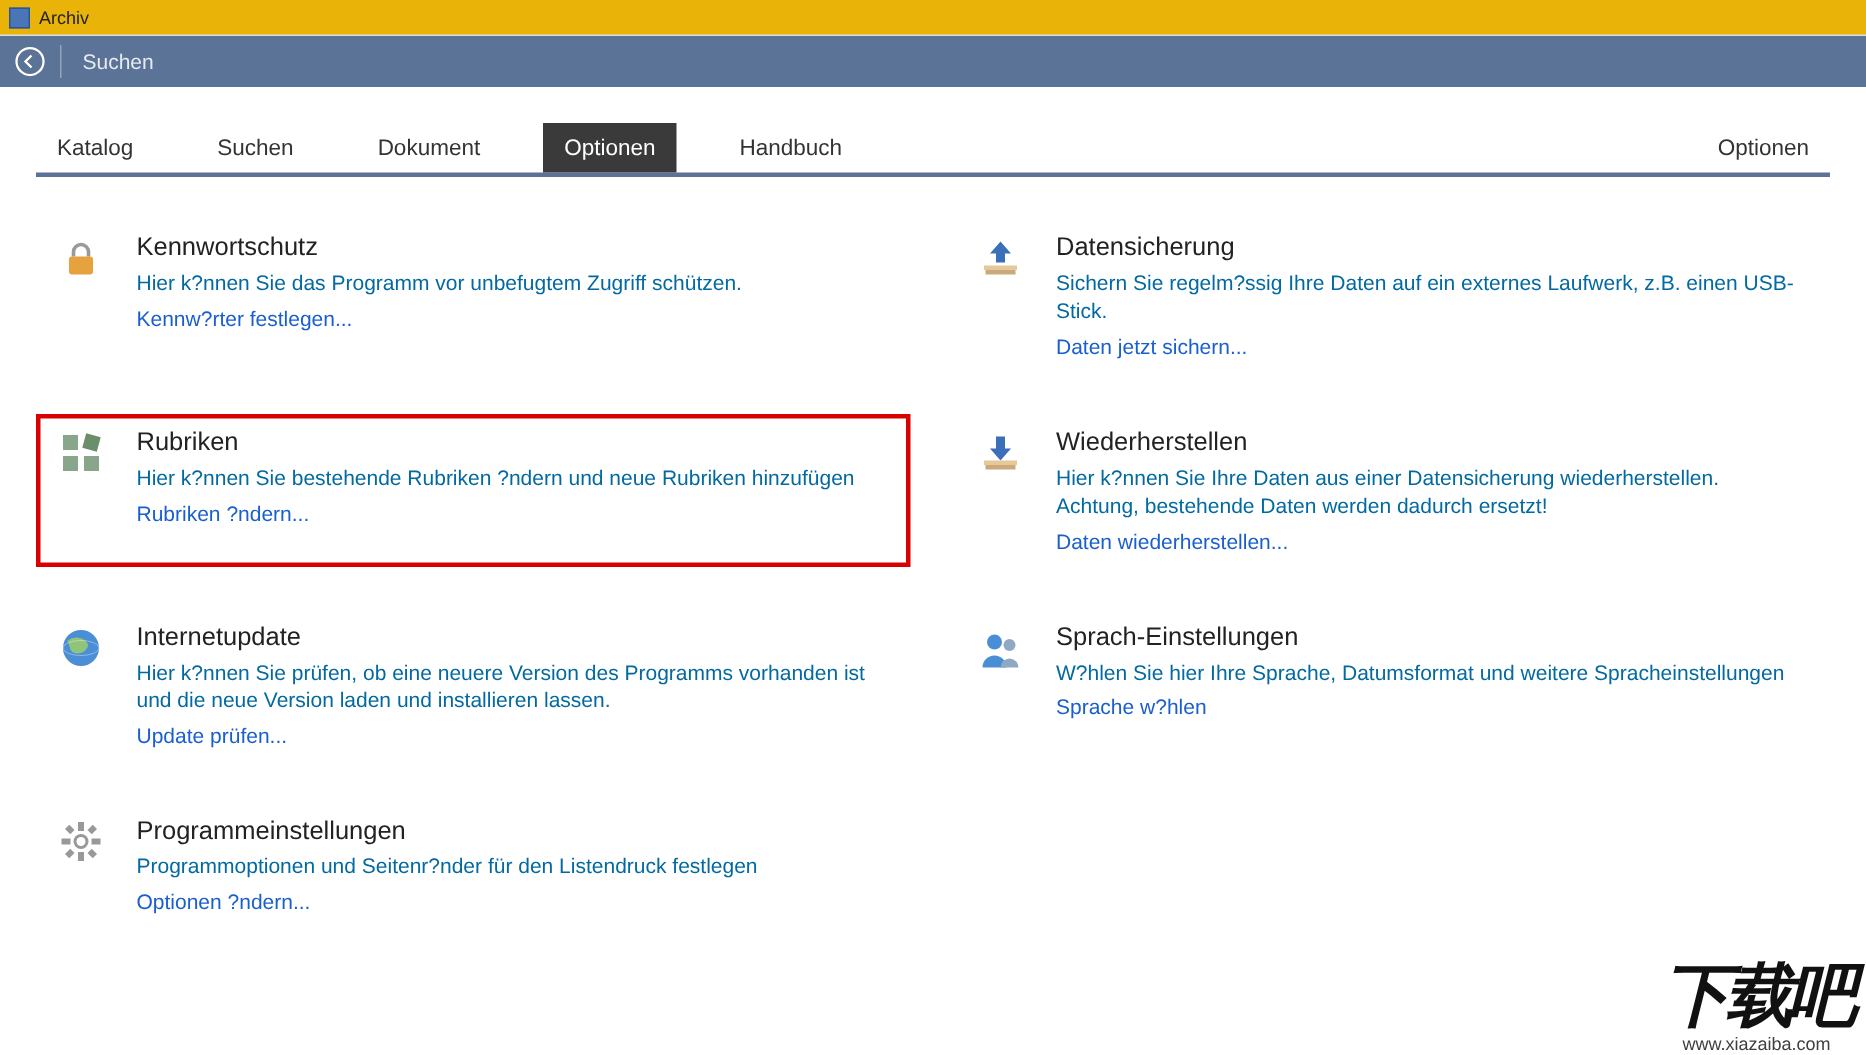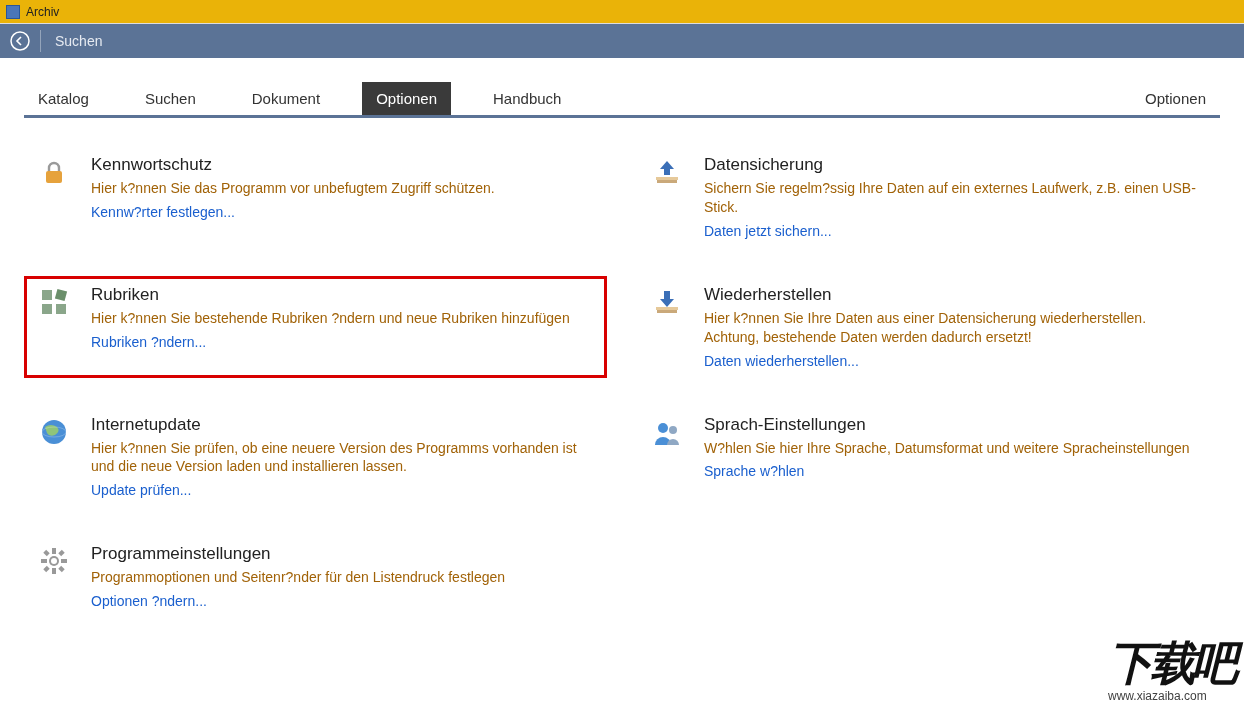--- a/index.html
+++ b/index.html
@@ -25,25 +25,25 @@
 .tabs .spacer { flex:1; }
 .tabs .right-tab { padding:8px 14px; font-size:15px; color:#333; cursor:pointer; }
 
 
 .content { padding:28px 24px 0 24px; display:grid; grid-template-columns:1fr 1fr; column-gap:30px; row-gap:28px; }
 .card { display:flex; gap:18px; padding:6px 8px; border:3px solid transparent; }
 .card.highlight { border:3px solid #d80000; }
 .card .icon { width:38px; height:38px; flex:none; display:flex; align-items:flex-start; justify-content:center; margin-top:2px; }
 .card .body { flex:1; }
 .card .h { font-size:17px; color:#222; margin-bottom:4px; }
-.card .desc { font-size:14px; color:#a16207; line-height:1.35; margin-bottom:6px; max-width:500px; }
+.card .desc { font-size:14px; color:#0369a1; line-height:1.35; margin-bottom:6px; max-width:500px; }
 .card .link { font-size:14px; color:#1a5fce; cursor:pointer; }
 
 
-.watermark { position:absolute; right:10px; bottom:0; text-align:left; }
+.watermark { position:absolute; right:10px; bottom:0; text-align:center; }
 .watermark .big { font-size:46px; font-weight:900; color:#111; letter-spacing:-4px; font-style:italic; }
 .watermark .url { font-size:12px; color:#404040; margin-top:-6px; }
 </style>
 </head>
 <body>
 
 <div class="titlebar">
   <div class="app-icon"></div>
   <div class="title">Archiv</div>
 </div>

